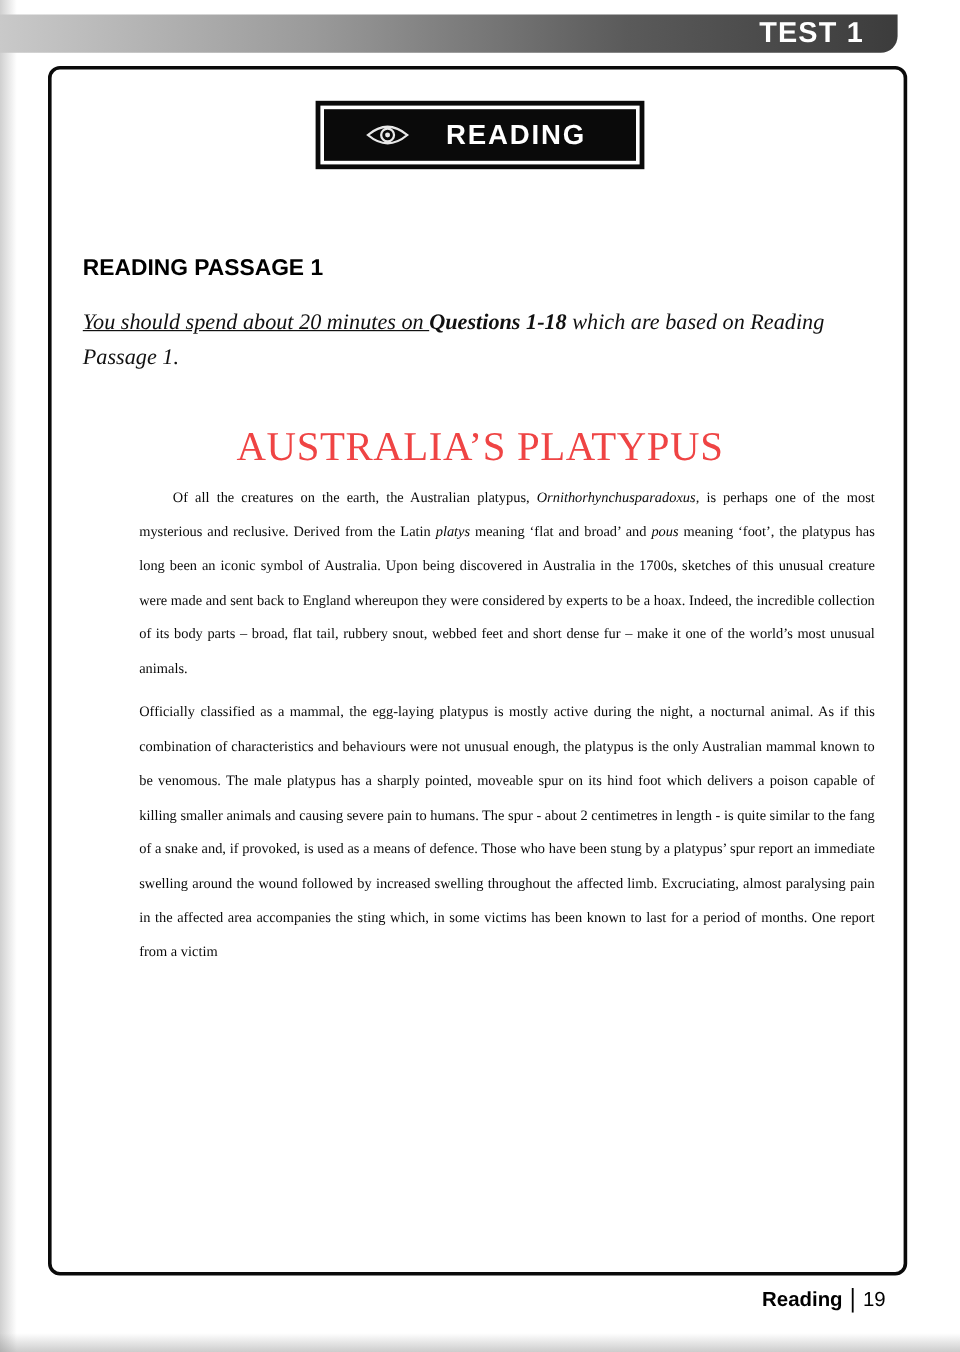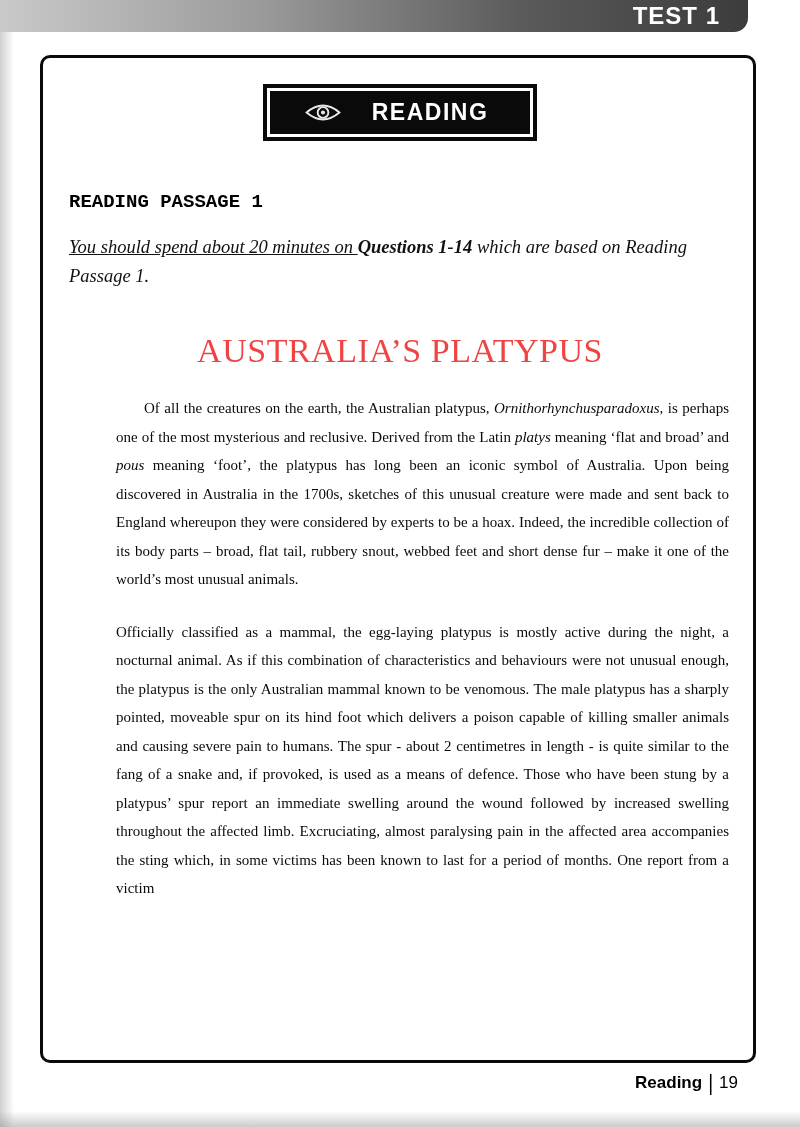--- a/index.html
+++ b/index.html
@@ -18,21 +18,21 @@
     pointer-events: none;
   }
   .edge-bottom {
     position: absolute; left: 0; right: 0; bottom: 0; height: 16px;
     background: linear-gradient(to top, rgba(140,140,140,0.45), rgba(255,255,255,0));
     pointer-events: none;
   }
 
   
   .top-bar {
-    position: absolute; top: 0; left: 0; right: 52px; height: 32px;
+    position: absolute; top: 12px; left: 0; right: 52px; height: 32px;
     background: linear-gradient(to right, #c9c9c9 0%, #9a9a9a 35%, #5a5a5a 70%, #3c3c3c 100%);
     border-radius: 0 0 14px 0;
     display: flex; align-items: center; justify-content: flex-end;
     padding-right: 28px;
   }
   .test-label {
     font-family: "Liberation Sans", sans-serif;
     font-weight: bold; font-size: 24px; color: #ffffff;
     letter-spacing: 1px;
   }
@@ -60,44 +60,44 @@
     padding: 8px 42px 8px 34px;
   }
   .banner-label {
     font-family: "Liberation Sans", sans-serif;
     font-weight: bold; font-size: 23px; color: #ffffff;
     letter-spacing: 1.5px;
   }
   .eye { display: inline-flex; align-items: center; }
 
   .passage-heading {
-    font-family: Liberation Mono, monospace;
+    font-family: Liberation Sans, sans-serif;
     font-weight: bold; font-size: 19px; color: #000;
-    margin: 50px 0 0 0;
+    margin: 72px 0 0 0;
   }
   .instructions {
     font-style: italic;
     font-size: 18.5px; color: #111;
     line-height: 1.55;
     margin: 20px 0 0 0;
     max-width: 670px;
   }
   .passage-title {
     font-family: "Liberation Serif", serif;
     font-weight: normal;
     font-size: 34px; color: #ef4444;
     text-align: center;
     letter-spacing: 0.5px;
     margin: 42px 0 0 0;
   }
   .body-para {
-    font-size: 15px; color: #0a0a0a;
+    font-size: 12px; color: #0a0a0a;
     line-height: 28.5px;
     text-align: justify;
-    margin: 24px 0 0 47px;
+    margin: 8px 0 0 47px;
     padding-right: 2px;
   }
   .body-para.indent { text-indent: 28px; }
   .body-para:first-of-type { margin-top: 26px; }
 
   
   .footer {
     position: absolute; top: 1072px; right: 62px;
     font-family: "Liberation Sans", sans-serif;
     font-size: 17px; color: #000;
@@ -127,21 +127,21 @@
           <circle cx="22" cy="13" r="6.2" fill="none" stroke="#e8e8e8" stroke-width="2.2"></circle>
           <circle cx="22" cy="13" r="2.4" fill="#e8e8e8"></circle>
         </svg>
       </span>
       <span class="banner-label">READING</span>
     </div>
   </div>
 
   <h2 class="passage-heading">READING PASSAGE 1</h2>
 
-  <p class="instructions"><span style="font-style: italic; text-decoration: underline;">You should spend about 20 minutes on </span><span style="font-style: italic; font-weight: bold;">Questions 1-14</span><span style="font-style: italic;"> which are based on Reading Passage 1.</span></p>
+  <p class="instructions"><span style="font-style: italic; text-decoration: underline;">You should spend about 20 minutes on </span><span style="font-style: italic; font-weight: bold;">Questions 1-18</span><span style="font-style: italic;"> which are based on Reading Passage 1.</span></p>
 
   <h1 class="passage-title">AUSTRALIA’S PLATYPUS</h1>
 
   <p class="body-para indent"><span>Of all the creatures on the earth, the Australian platypus, </span><span style="font-style: italic;">Ornithorhynchusparadoxus,</span><span> is perhaps one of the most mysterious and reclusive.  Derived from the Latin </span><span style="font-style: italic;">platys</span><span> meaning ‘flat and broad’ and </span><span style="font-style: italic;">pous</span><span> meaning ‘foot’, the platypus has long been an iconic symbol of Australia.  Upon being discovered in Australia in the 1700s, sketches of this unusual creature were made and sent back to England whereupon they were considered by experts to be a hoax.  Indeed, the incredible collection of its body parts – broad, flat tail, rubbery snout, webbed feet and short dense fur – make it one of the world’s most unusual animals.</span></p>
 
   <p class="body-para"><span>Officially classified as a mammal, the egg-laying platypus is mostly active during the night, a nocturnal animal.  As if this combination of characteristics and behaviours were not unusual enough, the platypus is the only Australian mammal known to be venomous.  The male platypus has a sharply pointed, moveable spur on its hind foot which delivers a poison capable of killing smaller animals and causing severe pain to humans.  The spur - about 2 centimetres in length - is quite similar to the fang of a snake and, if provoked, is used as a means of defence.  Those who have been stung by a platypus’ spur report an immediate swelling around the wound followed by increased swelling throughout the affected limb.  Excruciating, almost paralysing pain in the affected area accompanies the sting which, in some victims has been known to last for a period of months.  One report from a victim</span></p>
 
 </div>
 
 <div class="footer">

